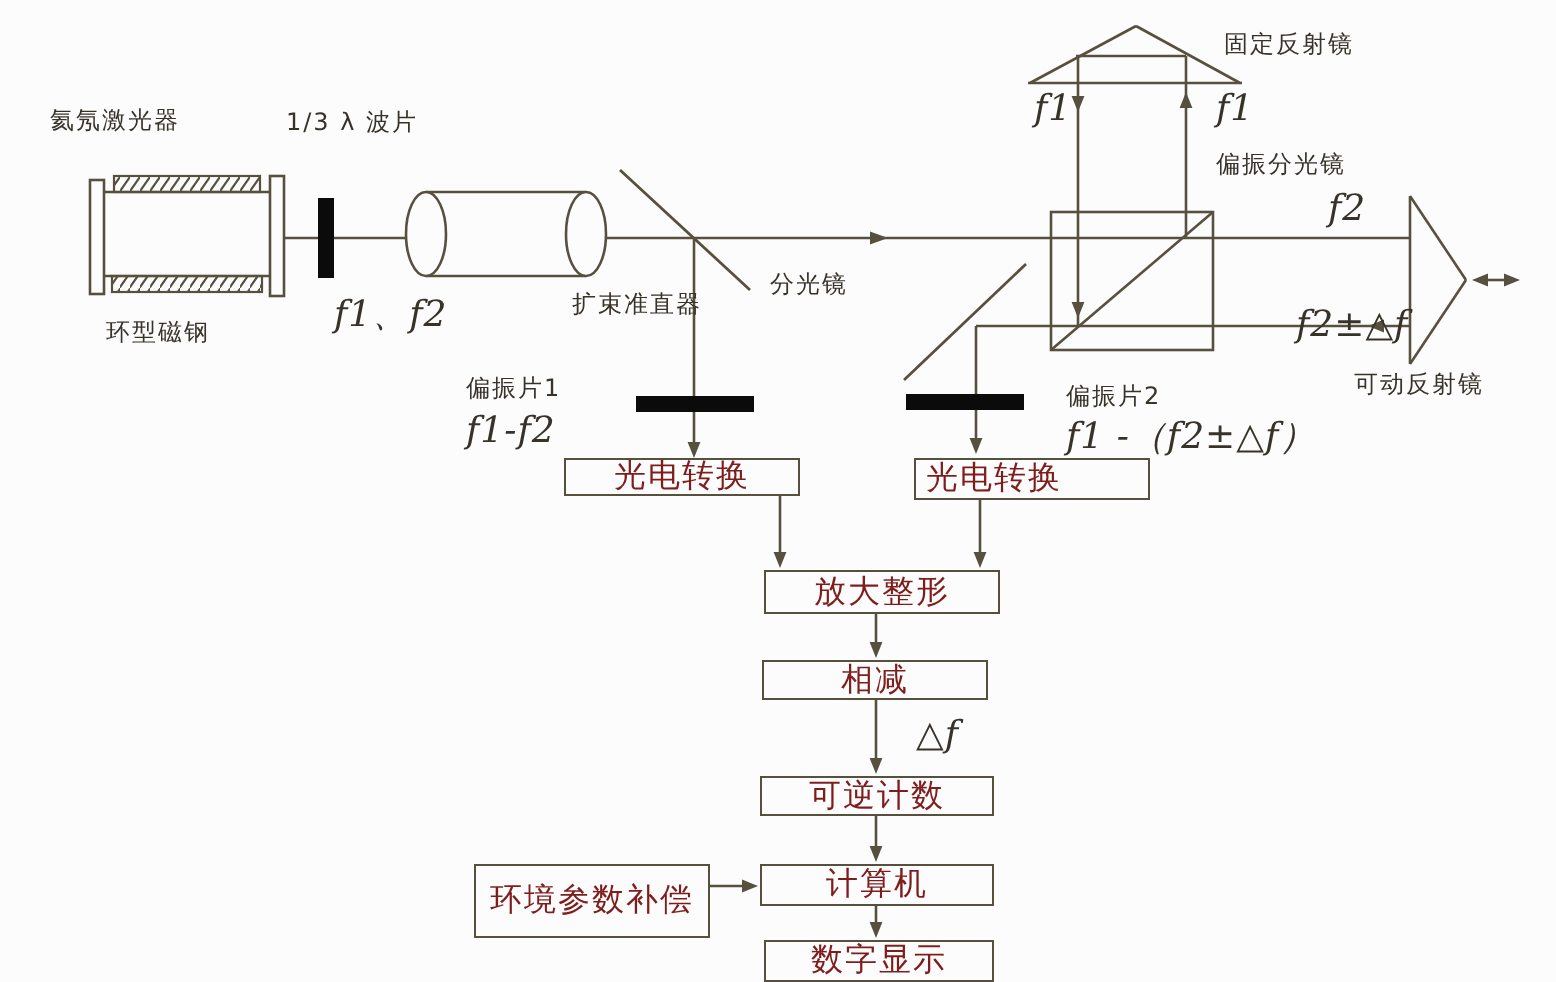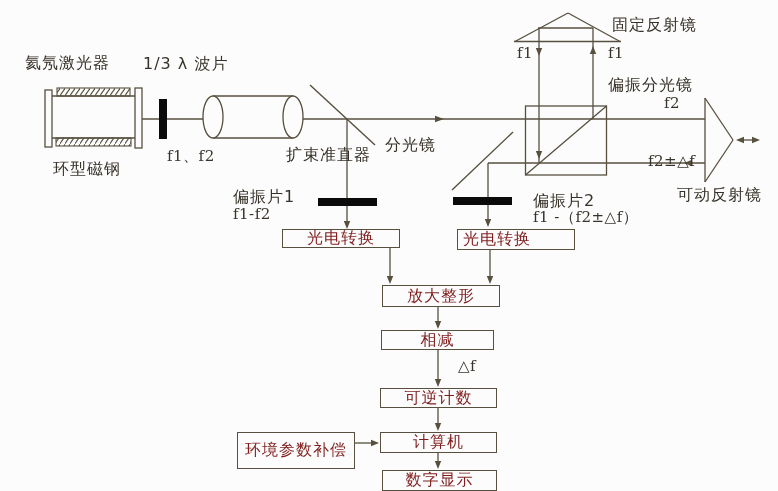--- a/index.html
+++ b/index.html
@@ -3,25 +3,25 @@
 <meta charset="utf-8">
 <style>
   html,body { margin:0; padding:0; background:#fff; }
   .canvas {
     position:relative; width:778px; height:491px;
     background:#fcfcfc; overflow:hidden;
     font-family:"DejaVu Sans", sans-serif;
   }
   .canvas svg { position:absolute; left:0; top:0; }
   .lbl {
-    position:absolute; font-size:16px; letter-spacing:1px;
+    position:absolute; font-size:12px; letter-spacing:1px;
     color:#38332a; white-space:nowrap; line-height:1.1;
   }
   .flabel {
-    font-family:"DejaVu Serif", serif; letter-spacing:0.5px; font-size:15px;
+    font-family:"DejaVu Serif", serif; letter-spacing:0.5px; font-size:18px;font-style:italic;
   }
   .box {
     position:absolute; box-sizing:border-box;
     border:1.2px solid #57503f; background:transparent;
     display:flex; align-items:center; justify-content:center;
     font-size:16px; letter-spacing:1px; color:#7f1d1d; white-space:nowrap;
   }
   .box.leftpad { justify-content:flex-start; padding-left:5px; }
 </style>
 </head>

